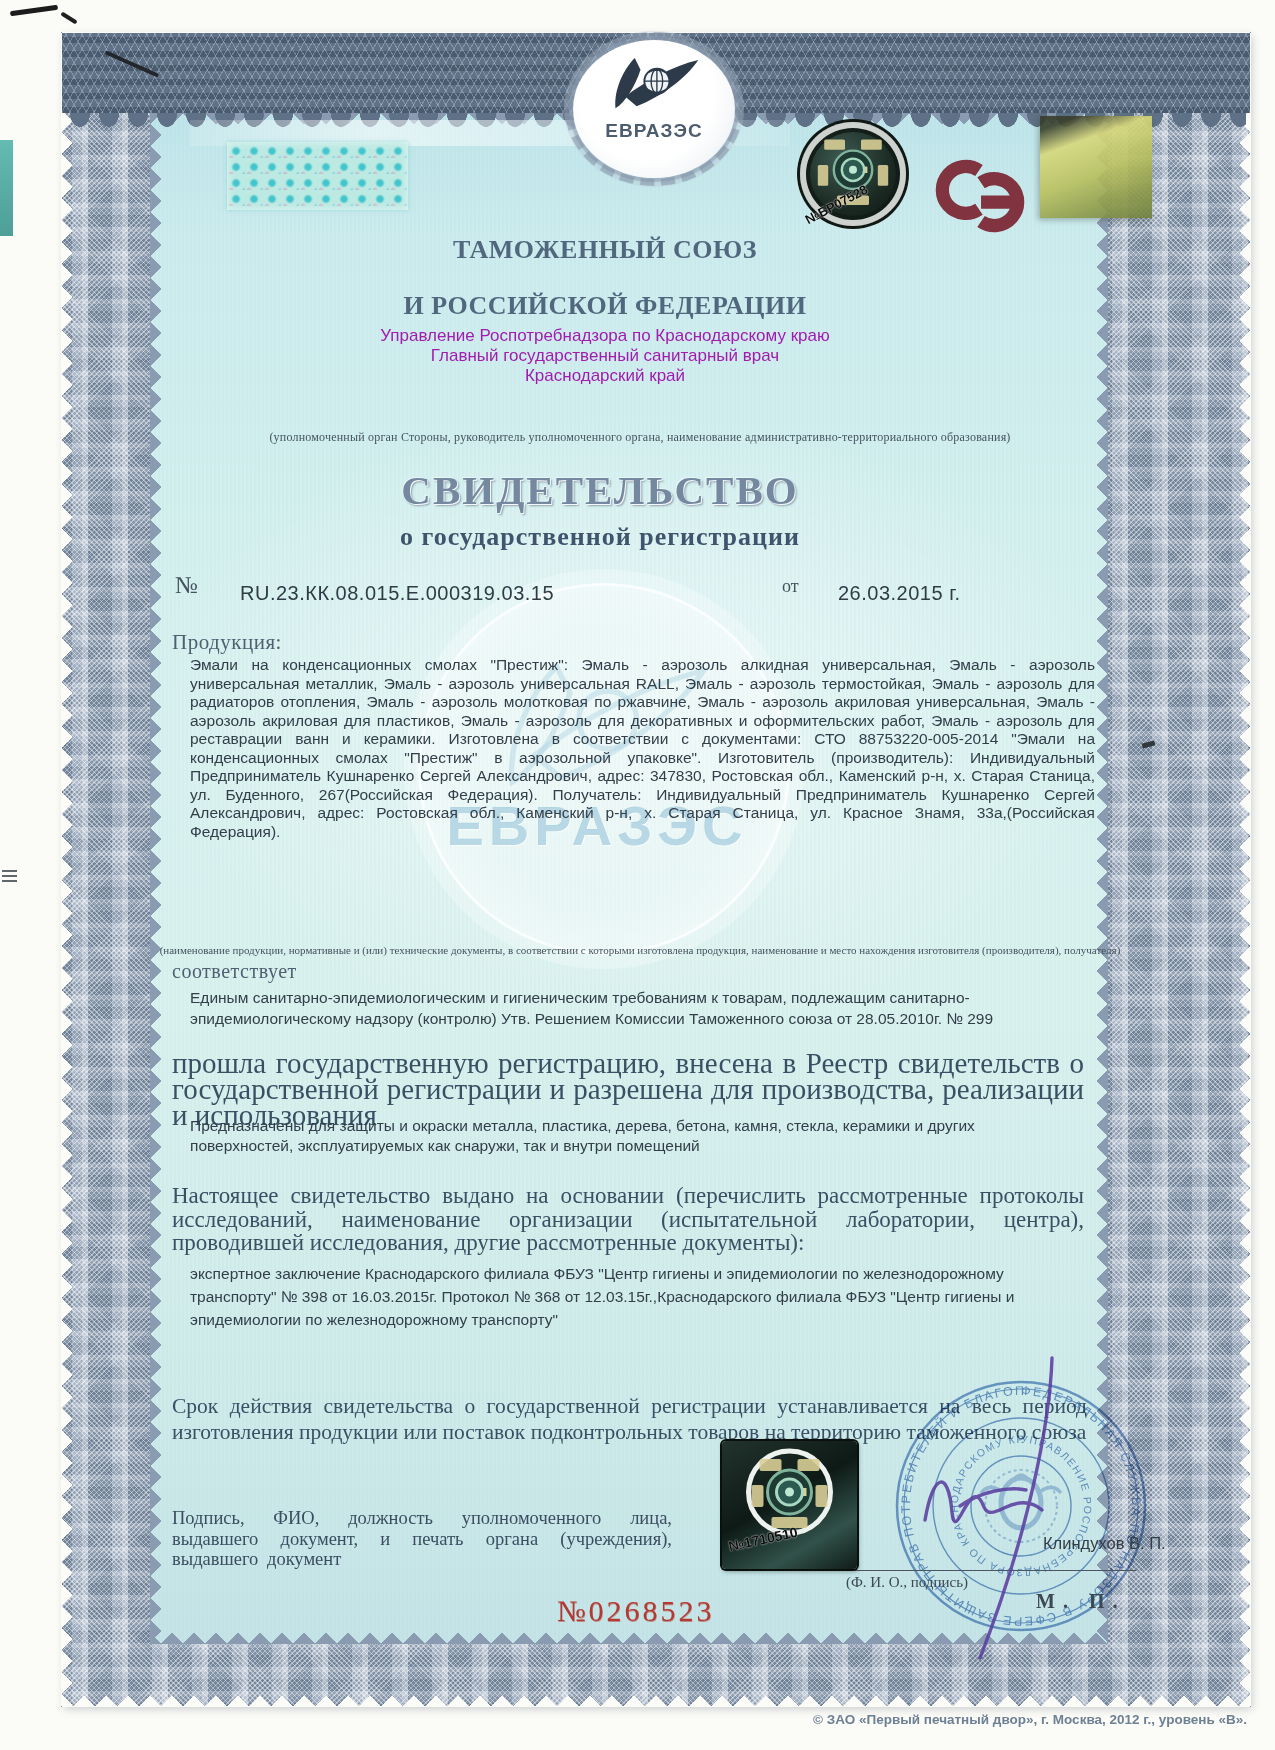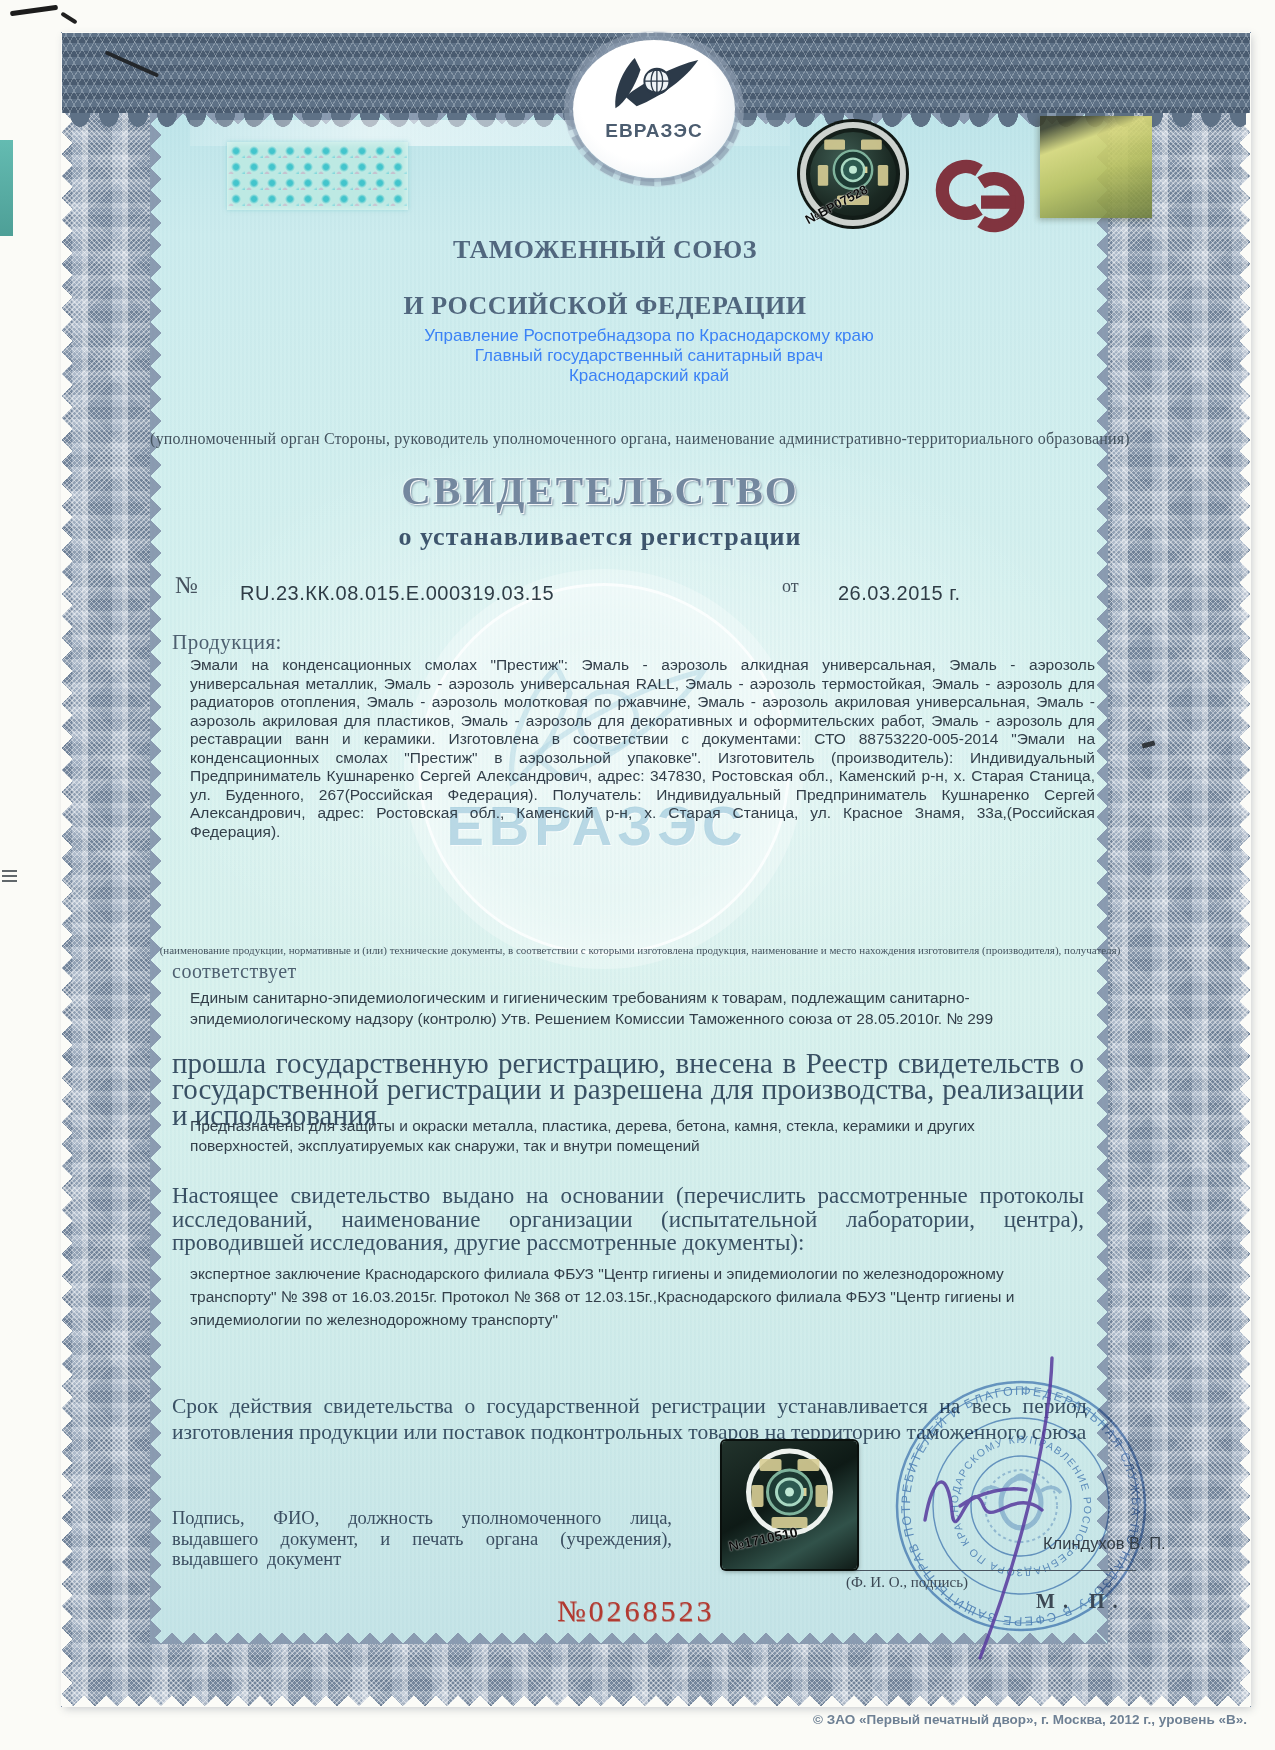--- a/index.html
+++ b/index.html
@@ -95,22 +95,22 @@
     color:rgba(122,180,206,.5);text-shadow:1px 1px 0 rgba(255,255,255,.65);}
 
   
   .txt{position:absolute;z-index:4;}
   .ser{font-family:"Liberation Serif",serif;color:#3f556b;}
   .san{font-family:"Liberation Sans",sans-serif;color:#323e49;}
   .center{text-align:center;}
   .just{text-align:justify;}
 
   .union{left:0;width:1210px;font-weight:bold;font-size:26px;line-height:28px;color:#51677e;letter-spacing:.5px;}
-  .authority{left:0;width:1210px;font-size:17px;line-height:19.5px;color:#3b82f6;margin-left:44px;}
-  .note-sm{left:140px;width:1000px;font-size:16px;color:#44535f;letter-spacing:.2px;}
+  .authority{left:0;width:1210px;font-size:17px;line-height:19.5px;color:#a21caf;}
+  .note-sm{left:140px;width:1000px;font-size:12px;color:#44535f;letter-spacing:.2px;}
   .title-main{left:0;width:1200px;font-weight:bold;font-size:41px;letter-spacing:2px;color:#74889f;
     text-shadow:1px 1px 0 rgba(255,255,255,.9), 2px 2px 2px rgba(80,100,125,.55), -1px -1px 0 rgba(255,255,255,.45);}
   .title-sub{left:0;width:1200px;font-weight:bold;font-size:26px;color:#3e556d;letter-spacing:1px;}
   .numlabel{font-size:24px;color:#45525e;}
   .numval{font-family:"Liberation Sans",sans-serif;font-size:20px;color:#2f3c46;letter-spacing:.5px;}
   .h-ser{font-size:21px;color:#4d5f70;letter-spacing:.5px;text-align:right;}
   .body-san{font-size:15.5px;line-height:18.5px;}
   .red-num{left:557px;top:1594px;font-size:30px;letter-spacing:3px;color:#b23a31;z-index:5;
     text-shadow:.5px .5px 0 rgba(178,58,49,.5);}
   .footer{right:28px;top:1712px;font-family:"Liberation Sans",sans-serif;font-weight:bold;
@@ -207,21 +207,21 @@
   <div class="txt ser union center" style="top:236px">ТАМОЖЕННЫЙ СОЮЗ</div>
   <div class="txt ser union center" style="top:292px">И РОССИЙСКОЙ ФЕДЕРАЦИИ</div>
 
   <div class="txt san authority center" style="top:326px">Управление Роспотребнадзора по Краснодарскому краю</div>
   <div class="txt san authority center" style="top:346px">Главный государственный санитарный врач</div>
   <div class="txt san authority center" style="top:366px">Краснодарский край</div>
 
   <div class="txt ser note-sm center" style="top:430px">(уполномоченный орган Стороны, руководитель уполномоченного органа, наименование административно-территориального образования)</div>
 
   <div class="txt ser title-main center" style="top:466px">СВИДЕТЕЛЬСТВО</div>
-  <div class="txt ser title-sub center" style="top:522px">о устанавливается регистрации</div>
+  <div class="txt ser title-sub center" style="top:522px">о государственной регистрации</div>
 
   <div class="txt ser numlabel" style="left:175px;top:572px">№</div>
   <div class="txt numval" style="left:240px;top:582px">RU.23.КК.08.015.Е.000319.03.15</div>
   <div class="txt ser" style="left:782px;top:576px;font-size:18px;color:#45525e">от</div>
   <div class="txt numval" style="left:838px;top:582px">26.03.2015 г.</div>
 
   <div class="txt ser h-ser" style="left:172px;top:630px">Продукция:</div>
   <div class="txt san body-san just" style="left:190px;top:656px;width:905px">Эмали на конденсационных смолах "Престиж": Эмаль - аэрозоль алкидная универсальная, Эмаль - аэрозоль универсальная металлик, Эмаль - аэрозоль универсальная RALL, Эмаль - аэрозоль термостойкая, Эмаль - аэрозоль для радиаторов отопления, Эмаль - аэрозоль молотковая по ржавчине, Эмаль - аэрозоль акриловая универсальная, Эмаль - аэрозоль акриловая для пластиков, Эмаль - аэрозоль для декоративных и оформительских работ, Эмаль - аэрозоль для реставрации ванн и керамики. Изготовлена в соответствии с документами: СТО 88753220-005-2014 "Эмали на конденсационных смолах "Престиж" в аэрозольной упаковке". Изготовитель (производитель): Индивидуальный Предприниматель Кушнаренко Сергей Александрович, адрес: 347830, Ростовская обл., Каменский р-н, х. Старая Станица, ул. Буденного, 267(Российская Федерация).  Получатель: Индивидуальный Предприниматель Кушнаренко Сергей Александрович, адрес: Ростовская обл., Каменский р-н, х. Старая Станица, ул. Красное Знамя, 33а,(Российская Федерация).</div>
   <div class="txt ser center" style="left:140px;top:944px;width:1000px;font-size:11px;color:#44535f">(наименование продукции, нормативные и (или) технические документы, в соответствии с которыми изготовлена продукция, наименование и место нахождения изготовителя (производителя), получателя)</div>
 

